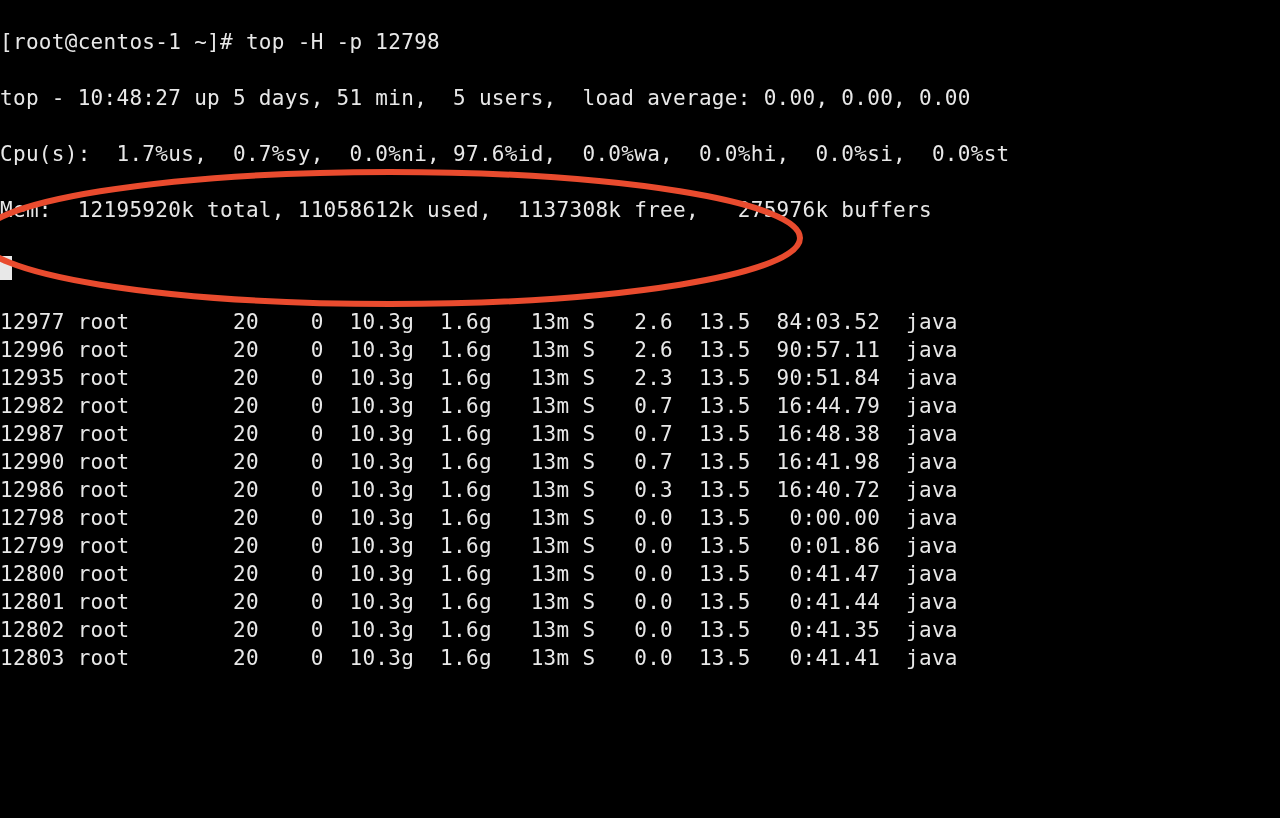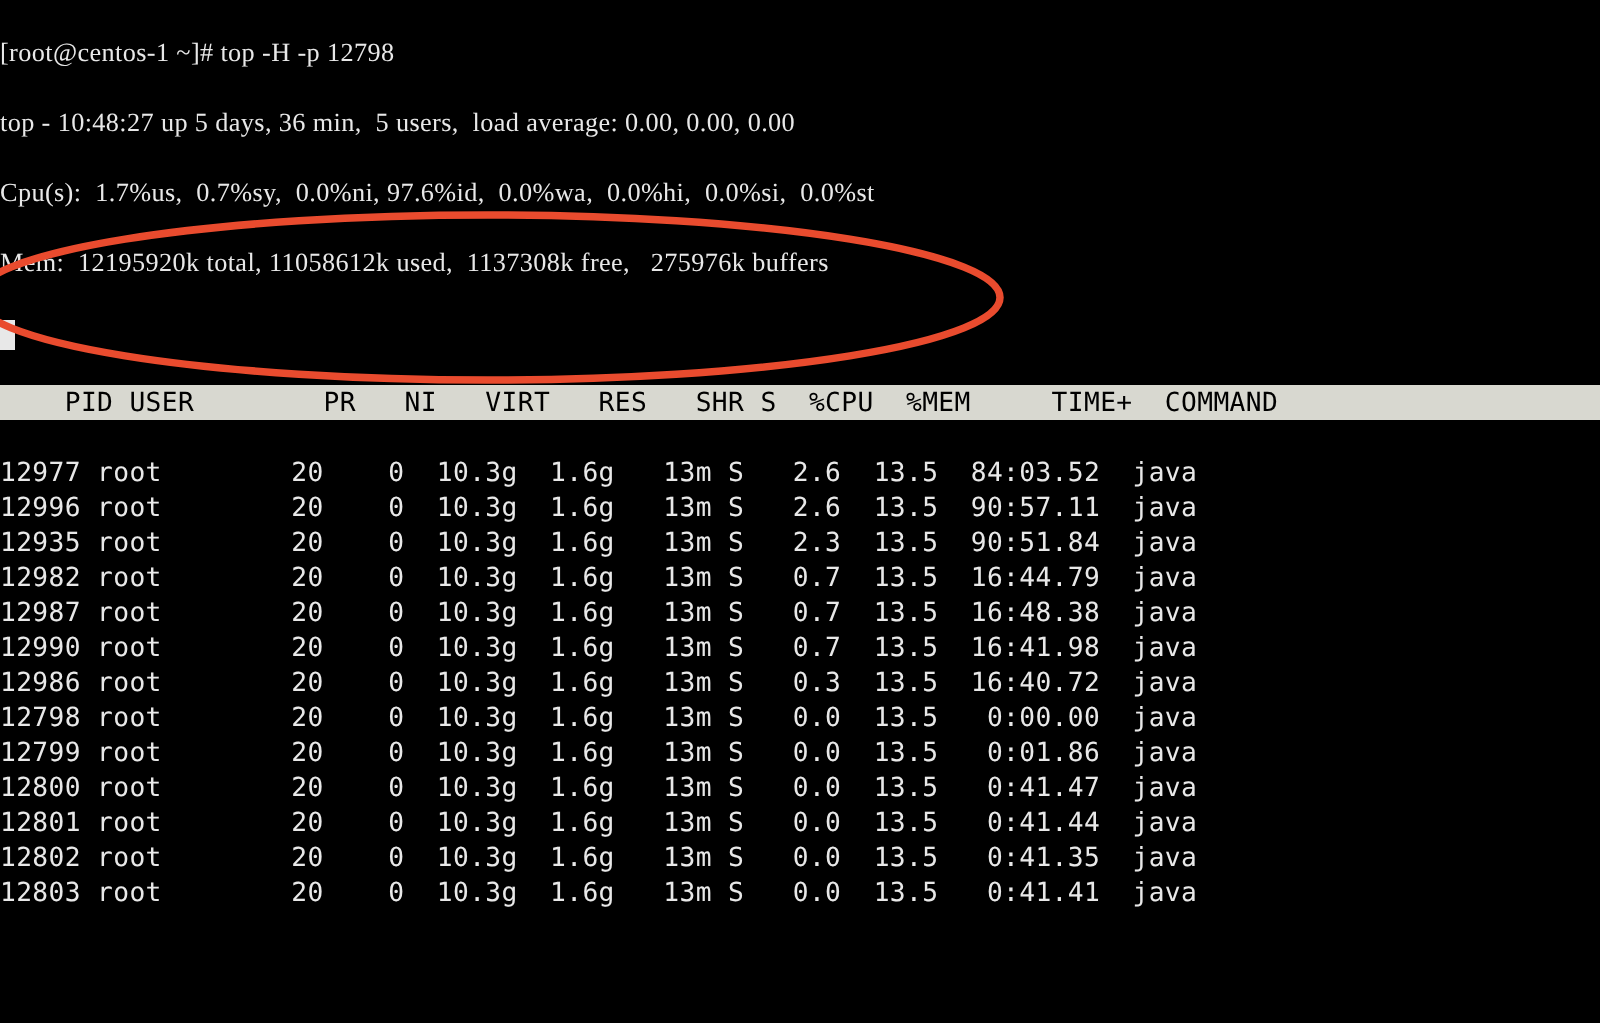--- a/index.html
+++ b/index.html
@@ -12,21 +12,21 @@
       width: 1280px;
       height: 818px;
       overflow: hidden;
       position: relative;
       letter-spacing: 0.3px;
     }
     .terminal {
       padding: 0;
       white-space: pre;
     }
-    .header-line { color: #e8e8e8; font-family: Liberation Serif, serif; }
+    .header-line { color: #e8e8e8; }
     .col-header {
       background: #d8d8d0;
       color: #000;
       display: block;
       width: 100%;
     }
     .cursor-block {
       background: #e8e8e8;
       display: inline-block;
       width: 12px;
@@ -39,25 +39,24 @@
       top: 160px;
       left: -30px;
     }
     .annotation svg { display: block; }
   </style>
 </head>
 <body>
 
 <div class="terminal">
 <div class="header-line">[root@centos-1 ~]# top -H -p 12798</div>
-<div class="header-line">top - 10:48:27 up 5 days, 36 min,  5 users,  load average: 0.00, 0.00, 0.00</div>
+<div class="header-line">top - 10:48:27 up 5 days, 51 min,  5 users,  load average: 0.00, 0.00, 0.00</div>
 <div class="header-line">Cpu(s):  1.7%us,  0.7%sy,  0.0%ni, 97.6%id,  0.0%wa,  0.0%hi,  0.0%si,  0.0%st</div>
 <div class="header-line">Mem:  12195920k total, 11058612k used,  1137308k free,   275976k buffers</div>
 <div><span class="cursor-block"></span></div>
-<div class="col-header" id="col-header">    PID USER        PR   NI   VIRT   RES   SHR S  %CPU  %MEM     TIME+  COMMAND                                                                                                                                                                                                         </div>
 <div id="rows"><div>12977 root        20    0  10.3g  1.6g   13m S   2.6  13.5  84:03.52  java</div><div>12996 root        20    0  10.3g  1.6g   13m S   2.6  13.5  90:57.11  java</div><div>12935 root        20    0  10.3g  1.6g   13m S   2.3  13.5  90:51.84  java</div><div>12982 root        20    0  10.3g  1.6g   13m S   0.7  13.5  16:44.79  java</div><div>12987 root        20    0  10.3g  1.6g   13m S   0.7  13.5  16:48.38  java</div><div>12990 root        20    0  10.3g  1.6g   13m S   0.7  13.5  16:41.98  java</div><div>12986 root        20    0  10.3g  1.6g   13m S   0.3  13.5  16:40.72  java</div><div>12798 root        20    0  10.3g  1.6g   13m S   0.0  13.5   0:00.00  java</div><div>12799 root        20    0  10.3g  1.6g   13m S   0.0  13.5   0:01.86  java</div><div>12800 root        20    0  10.3g  1.6g   13m S   0.0  13.5   0:41.47  java</div><div>12801 root        20    0  10.3g  1.6g   13m S   0.0  13.5   0:41.44  java</div><div>12802 root        20    0  10.3g  1.6g   13m S   0.0  13.5   0:41.35  java</div><div>12803 root        20    0  10.3g  1.6g   13m S   0.0  13.5   0:41.41  java</div></div>
 </div>
 
 <div class="annotation">
   <svg width="870" height="170" viewBox="0 0 870 170">
     <ellipse cx="420" cy="78" rx="410" ry="66" fill="none" stroke="#e94b2e" stroke-width="6"></ellipse>
   </svg>
 </div>
 
 </body></html>

